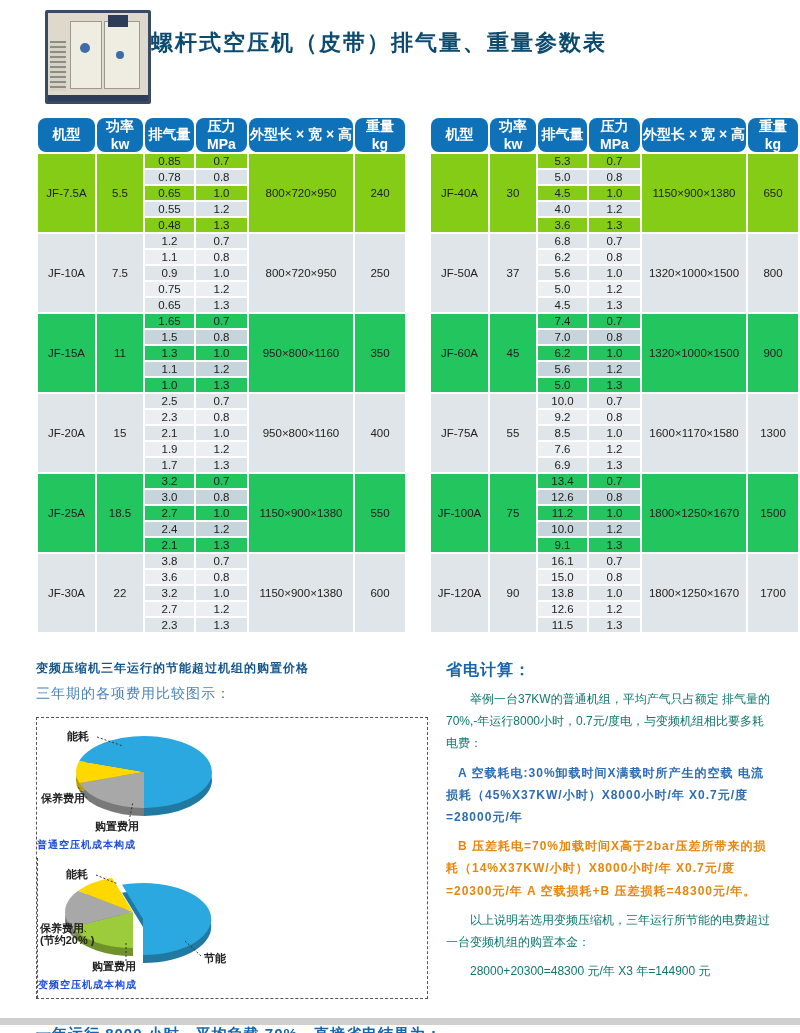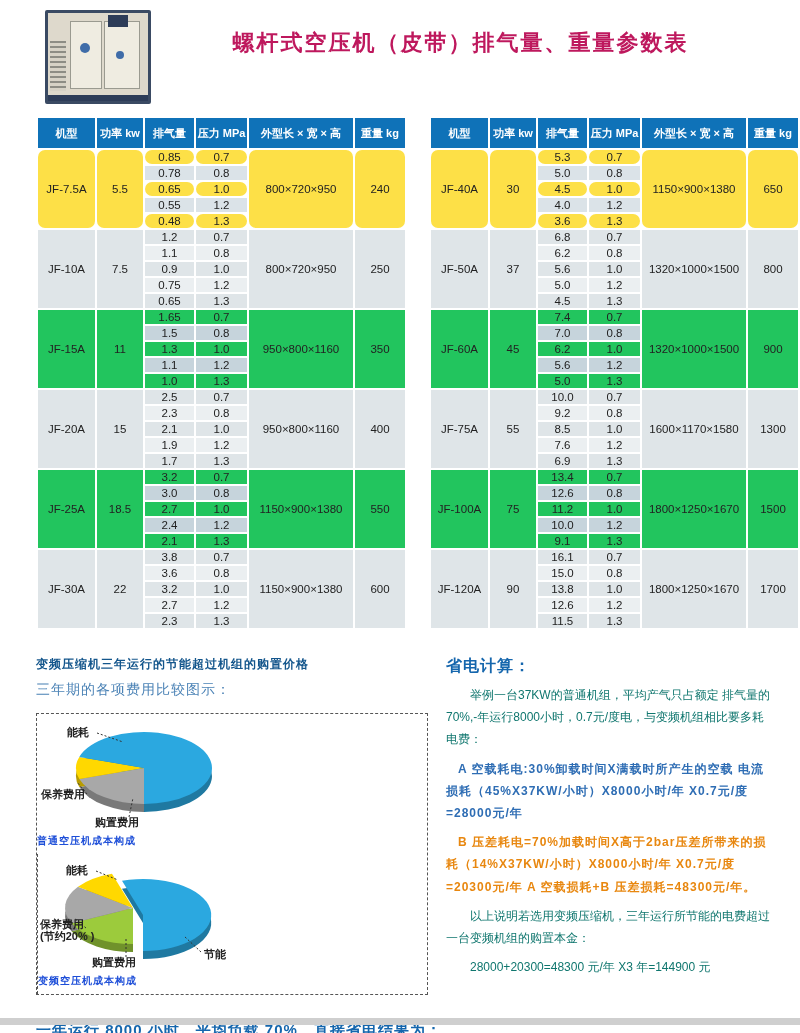--- a/index.html
+++ b/index.html
@@ -10,29 +10,29 @@
   .topbar{display:flex;align-items:flex-start;padding:10px 30px 0 45px;height:110px;box-sizing:border-box;}
   .machine{position:relative;width:100px;height:88px;background:#ded9cc;border:3px solid #3a4a63;border-radius:2px;flex:0 0 auto;}
   .machine .vents{position:absolute;left:2px;top:28px;width:16px;height:50px;
       background:repeating-linear-gradient(#8d8d85 0 2px,#d6d2c6 2px 5px);}
   .machine .door1{position:absolute;left:22px;top:8px;width:30px;height:66px;background:#efece1;border:1px solid #9a9a90;}
   .machine .door2{position:absolute;left:56px;top:8px;width:34px;height:66px;background:#efece1;border:1px solid #9a9a90;}
   .machine .panel{position:absolute;left:60px;top:2px;width:20px;height:12px;background:#2d3c58;}
   .machine .logo1{position:absolute;left:32px;top:30px;width:10px;height:10px;border-radius:50%;background:#3f6ca8;}
   .machine .logo2{position:absolute;left:68px;top:38px;width:8px;height:8px;border-radius:50%;background:#3f6ca8;}
   .machine .base{position:absolute;left:0;bottom:0;width:100%;height:6px;background:#2d3c58;}
-  .page-title{flex:1;text-align:center;font-size:22px;font-weight:bold;color:#be185d;
+  .page-title{flex:1;text-align:left;font-size:22px;font-weight:bold;color:#0c4a6e;
       letter-spacing:2px;margin-top:18px;}
 
   
   .tables-row{display:flex;justify-content:space-between;padding:6px 25px 0 36px;gap:22px;}
   table.spec{border-collapse:separate;border-spacing:2px;table-layout:fixed;width:360px;}
-  table.spec th{background:#0f72b8;color:#ffffff;font-size:11px;font-weight:600;height:30px;padding:0 1px;}
+  table.spec th{background:#0f72b8;color:#ffffff;font-size:14px;font-weight:600;height:30px;padding:0 1px;border-radius:8px;}
   table.spec td{text-align:center;font-size:11.5px;color:#222;height:14px;padding:0;line-height:1.1;}
-  td.t0 {background:#fde047;border-radius:7px;} td.t0a{background:#dbe3e8;}
+  td.t0 {background:#84cc16;} td.t0a{background:#dbe3e8;}
   td.t1 {background:#dfe5e8;} td.t1a{background:#ebeff1;}
   td.t2 {background:#22c55e;} td.t2a{background:#c6d4dc;}
 
   
   .mid-row{display:flex;padding:26px 25px 0 36px;gap:18px;}
   .left-col{width:392px;flex:0 0 auto;}
   .h-blue-bold{font-size:12px;font-weight:bold;color:#14568c;letter-spacing:1px;}
   .h-blue-light{font-size:14px;color:#4c83b6;margin-top:8px;letter-spacing:1px;}
   .chart-box{margin-top:14px;border:1px dashed #555;display:flex;flex-direction:column;}
   .chart-half{width:50%;box-sizing:border-box;padding:4px 0 6px 0;}

